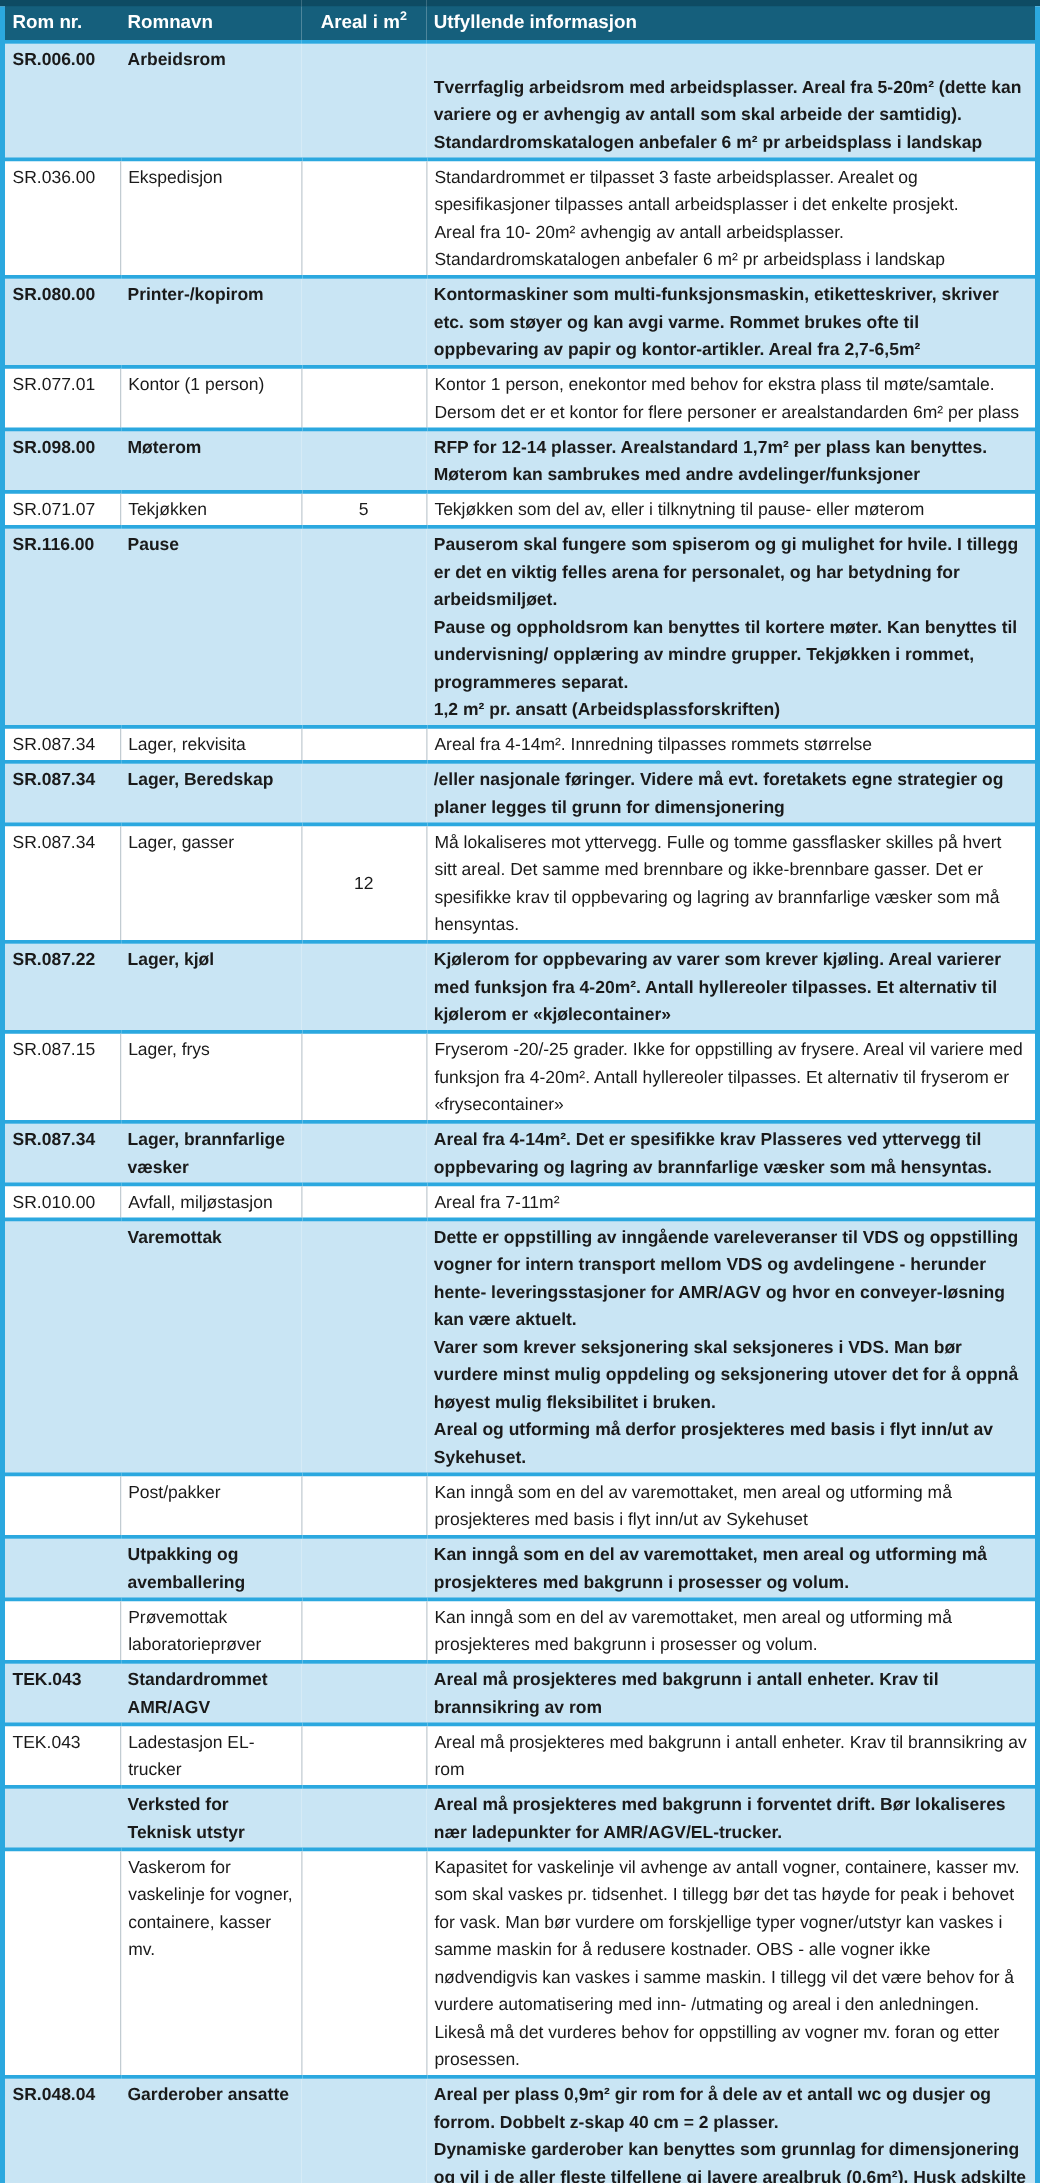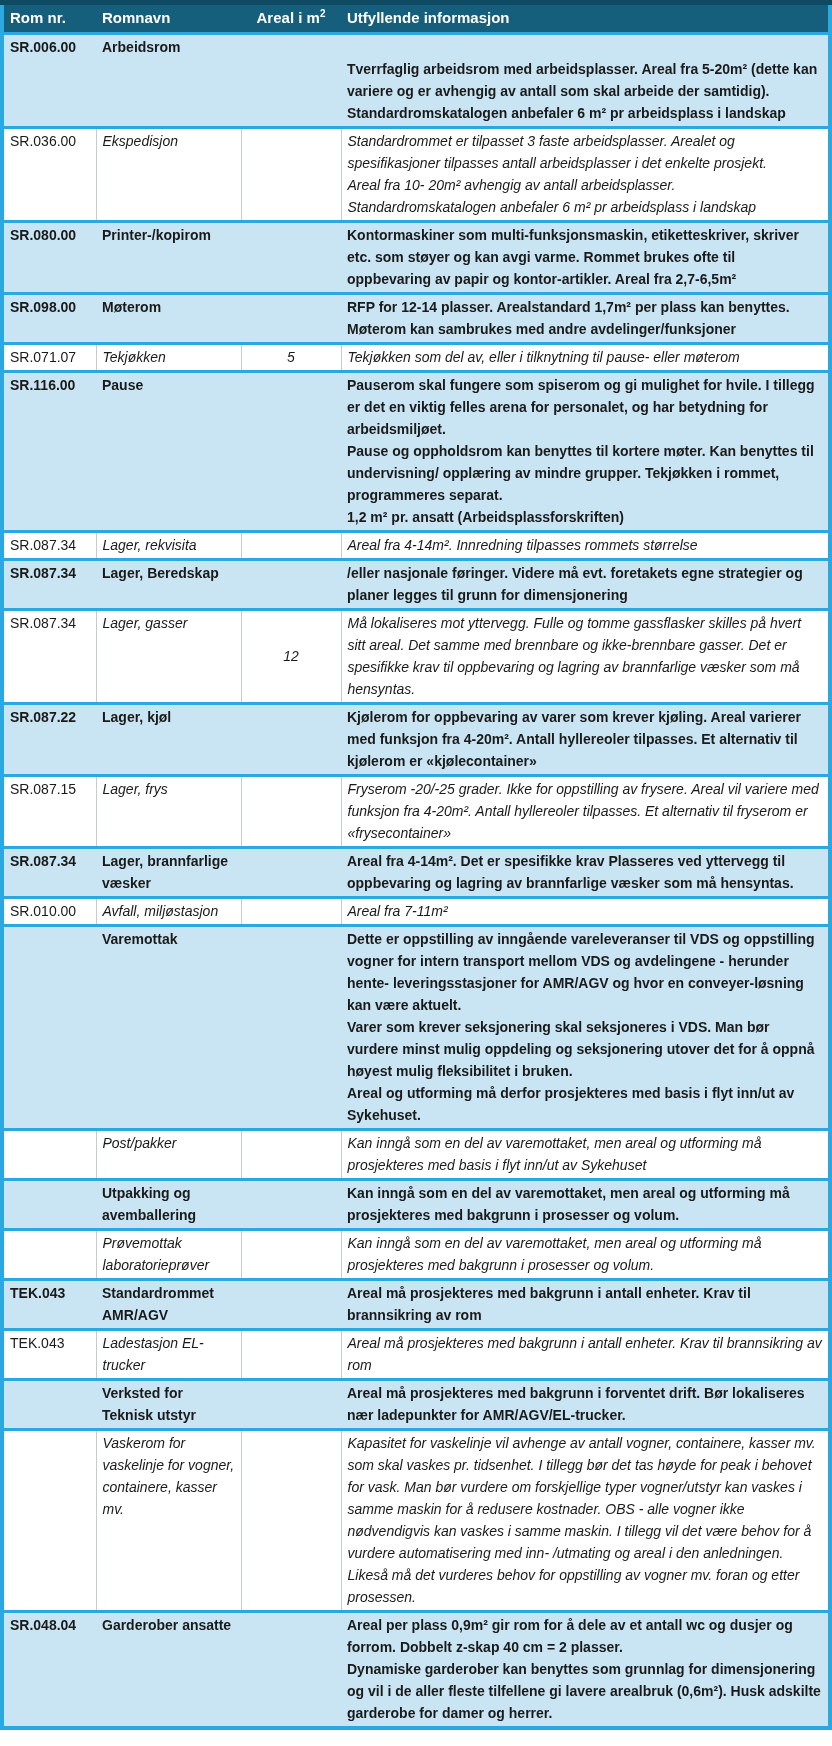--- a/index.html
+++ b/index.html
@@ -42,21 +42,21 @@
     font-size: 14px;
     line-height: 22px;
     color: var(--body-text, #1A1A1A);
     vertical-align: top;
     padding: 1px 6px 2px 6px;
     border-top: 3px solid var(--grid-accent, #2BA8DF);
     overflow: hidden;
   }
   tr.shade-blue  td { background: var(--row-blue, #C9E5F4); font-weight: bold; }
   tr.shade-white td { background: var(--row-white, #FFFFFF); }
-  tr.shade-white td + td { border-left: 1px solid var(--divider-gray, #C2CCD2); font-style: italic; }
+  tr.shade-white td + td { border-left: 1px solid var(--divider-gray, #C2CCD2); }
 
   td.c-areal { text-align: center; vertical-align: middle; }
   td.c-navn, td.c-info { white-space: pre-line; }
 </style>
 </head>
 <body>
 
 <table class="room-table">
   <colgroup>
     <col class="w-rom">
@@ -88,20 +88,26 @@
     <td class="c-info">Standardrommet er tilpasset 3 faste arbeidsplasser. Arealet og spesifikasjoner tilpasses antall arbeidsplasser i det enkelte prosjekt.
 Areal fra 10- 20m² avhengig av antall arbeidsplasser.
 Standardromskatalogen anbefaler 6 m² pr arbeidsplass i landskap</td>
   </tr>
       <tr class="shade-blue">
     <td class="c-rom">SR.080.00</td>
     <td class="c-navn">Printer-/kopirom</td>
     <td class="c-areal"></td>
     <td class="c-info">Kontormaskiner som multi-funksjonsmaskin, etiketteskriver, skriver etc. som støyer og kan avgi varme. Rommet brukes ofte til oppbevaring av papir og kontor-artikler. Areal fra 2,7-6,5m²</td>
   </tr>
+      <tr class="shade-white">
+    <td class="c-rom">SR.077.01</td>
+    <td class="c-navn">Kontor (1 person)</td>
+    <td class="c-areal"></td>
+    <td class="c-info">Kontor 1 person, enekontor med behov for ekstra plass til møte/samtale. Dersom det er et kontor for flere personer er arealstandarden 6m² per plass</td>
+  </tr>
       <tr class="shade-blue">
     <td class="c-rom">SR.098.00</td>
     <td class="c-navn">Møterom</td>
     <td class="c-areal"></td>
     <td class="c-info">RFP for 12-14 plasser. Arealstandard 1,7m² per plass kan benyttes.
 Møterom kan sambrukes med andre avdelinger/funksjoner</td>
   </tr>
       <tr class="shade-white">
     <td class="c-rom">SR.071.07</td>
     <td class="c-navn">Tekjøkken</td>

